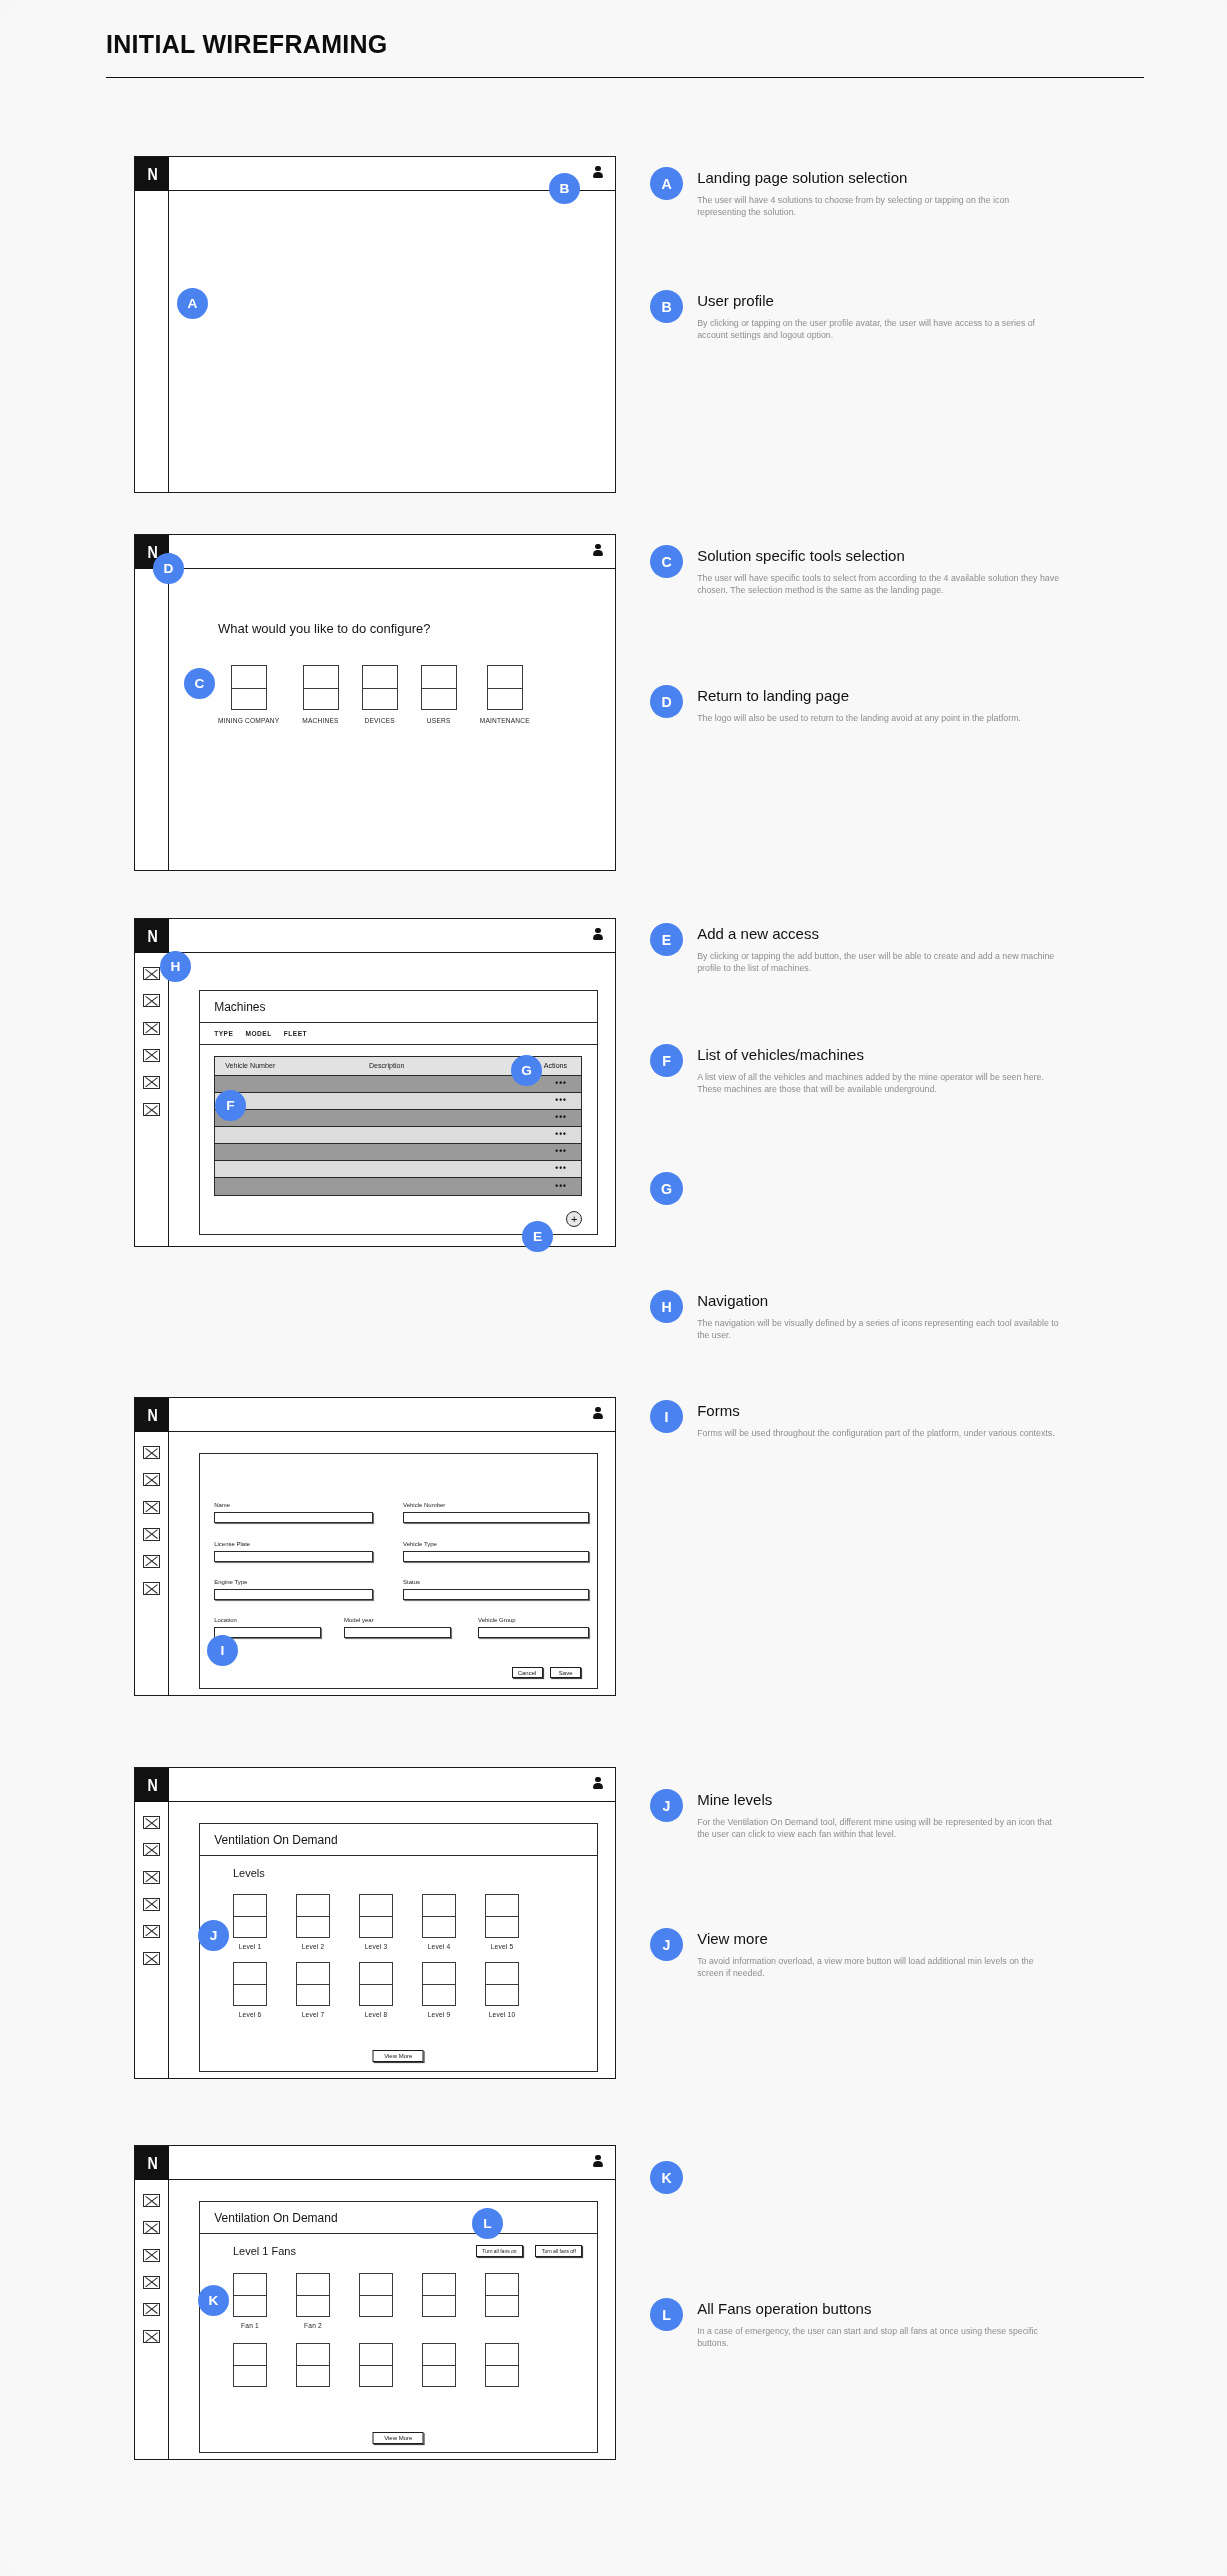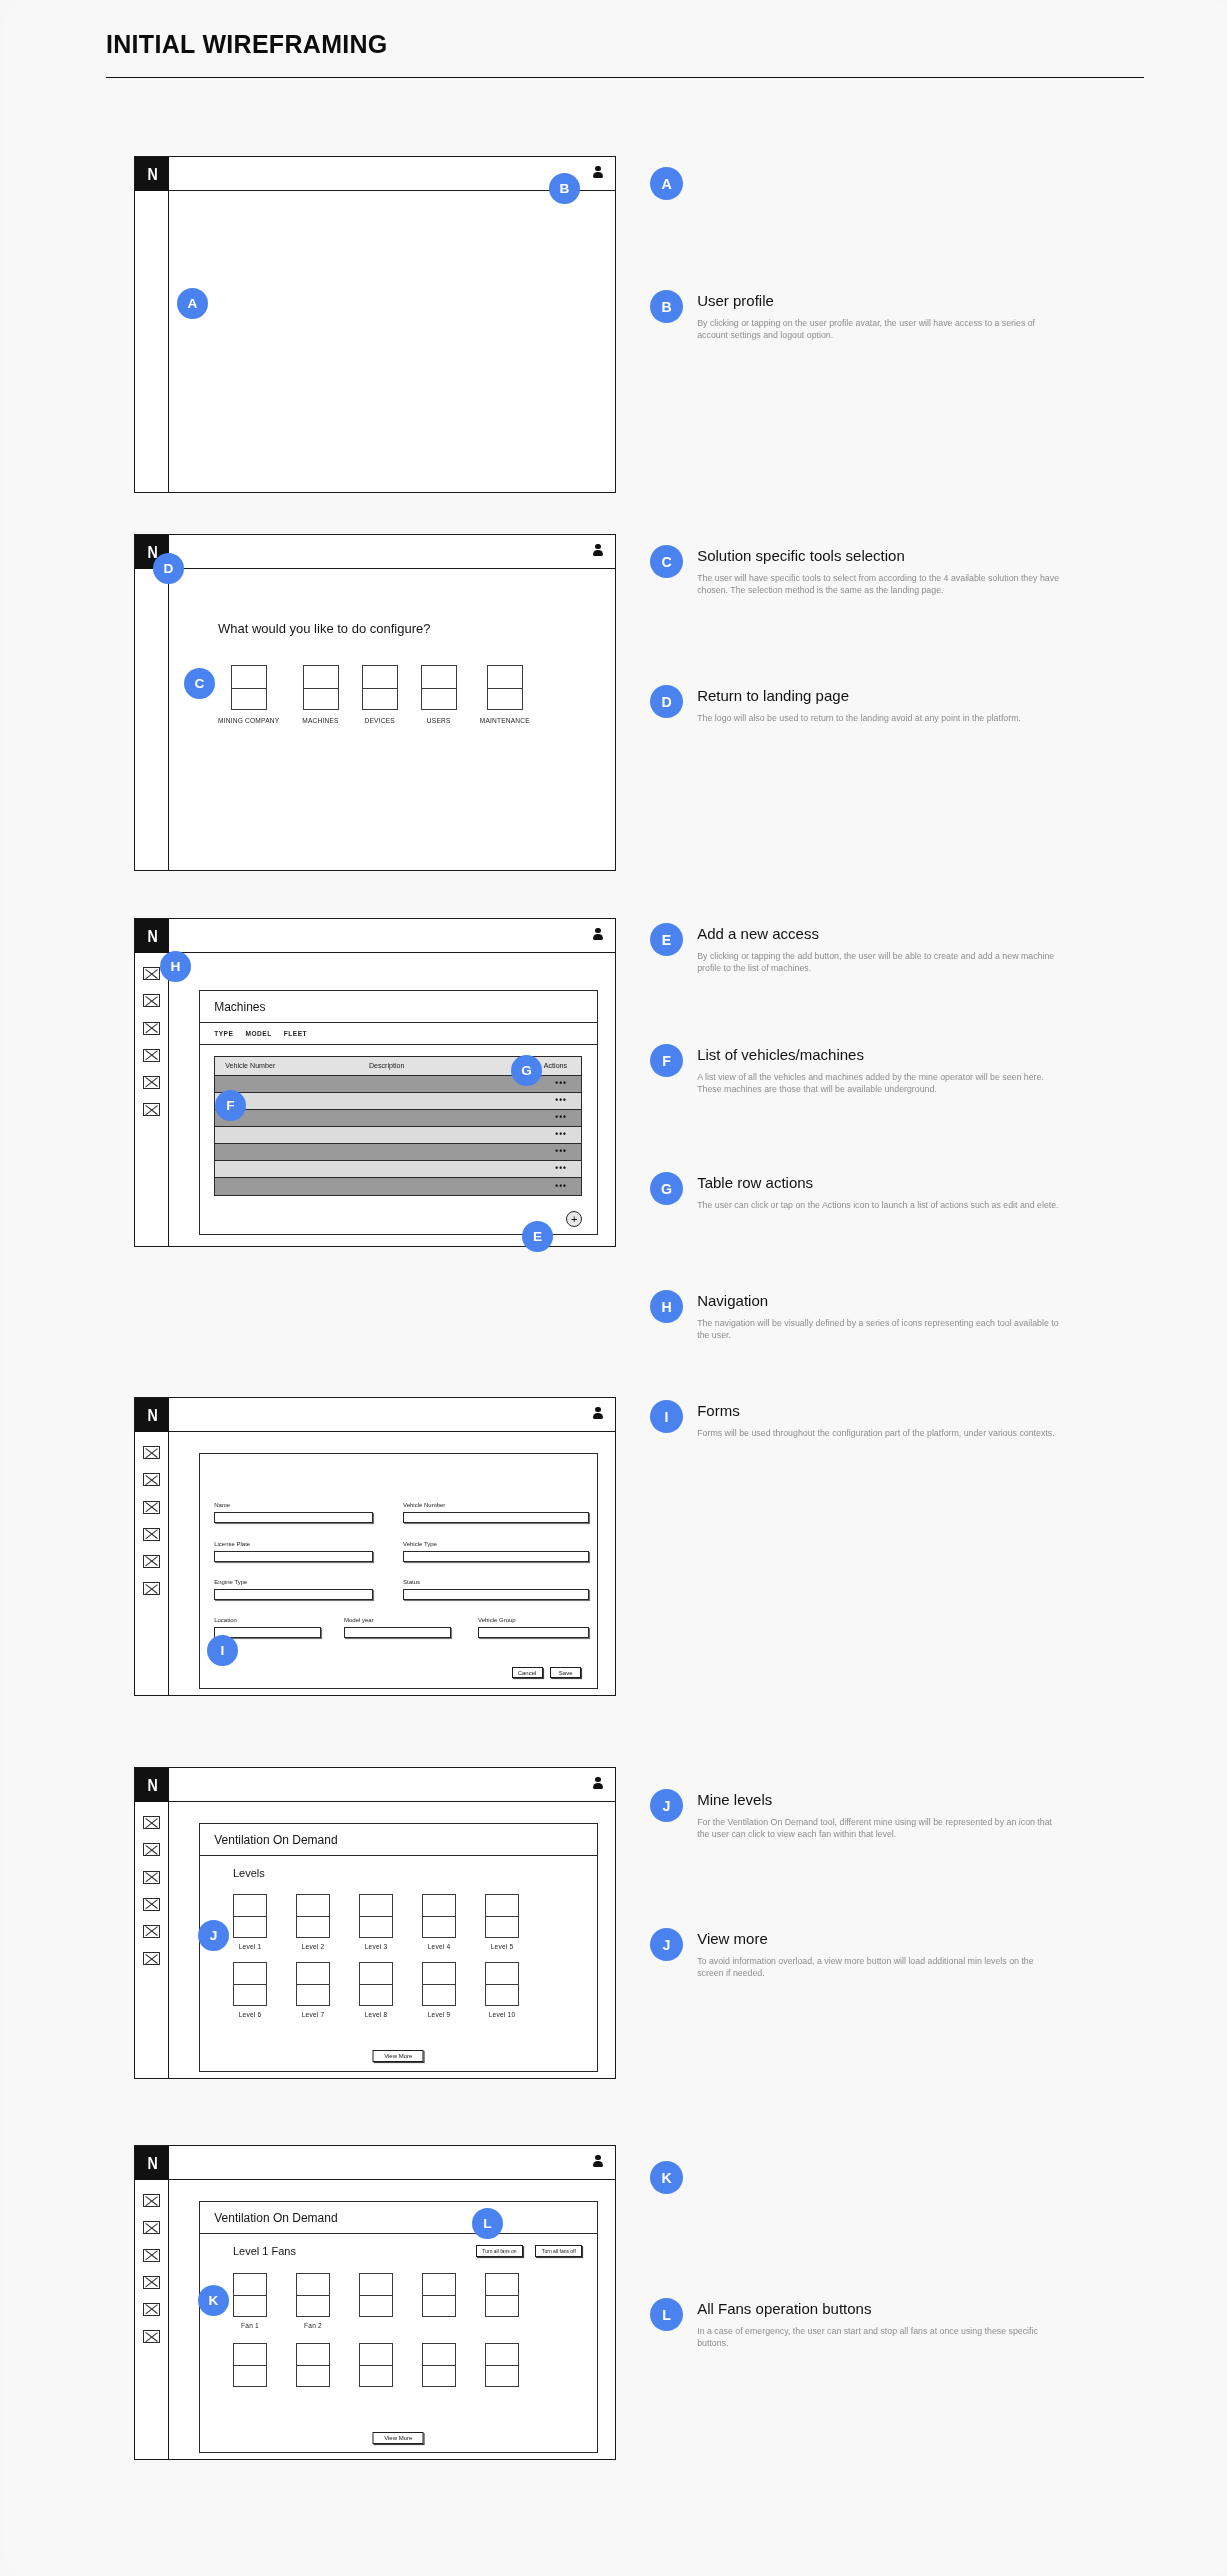--- a/index.html
+++ b/index.html
@@ -180,20 +180,24 @@
         </div>
         <div class="avatar"></div>
       </div>
       <div class="wf-side"></div>
     </div>
     <div class="pin" style="left:173px;top:288px;">A</div>
     <div class="pin" style="left:545px;top:173px;">B</div>
 
     <div class="anno" style="left:646px;top:167px;">
       <div class="badge">A</div>
+      <div class="anno-txt">
+        <h3 class="anno-title">Landing page solution selection</h3>
+        <p class="anno-body">The user will have 4 solutions to choose from by selecting or tapping on the icon representing the solution.</p>
+      </div>
     </div>
     <div class="anno" style="left:646px;top:290px;">
       <div class="badge">B</div>
       <div class="anno-txt">
         <h3 class="anno-title">User profile</h3>
         <p class="anno-body">By clicking or tapping on the user profile avatar, the user will have access to a series of account settings and logout option.</p>
       </div>
     </div>
   </div>
 
@@ -339,24 +343,20 @@
     </div>
     <div class="anno" style="left:646px;top:1044px;">
       <div class="badge">F</div>
       <div class="anno-txt">
         <h3 class="anno-title">List of vehicles/machines</h3>
         <p class="anno-body">A list view of all the vehicles and machines added by the mine operator will be seen here. These machines are those that will be available underground.</p>
       </div>
     </div>
     <div class="anno" style="left:646px;top:1172px;">
       <div class="badge">G</div>
-      <div class="anno-txt">
-        <h3 class="anno-title">Table row actions</h3>
-        <p class="anno-body">The user can click or tap on the Actions icon to launch a list of actions such as edit and elete.</p>
-      </div>
     </div>
     <div class="anno" style="left:646px;top:1290px;">
       <div class="badge">H</div>
       <div class="anno-txt">
         <h3 class="anno-title">Navigation</h3>
         <p class="anno-body">The navigation will be visually defined by a series of icons representing each tool available to the user.</p>
       </div>
     </div>
   </div>
 

